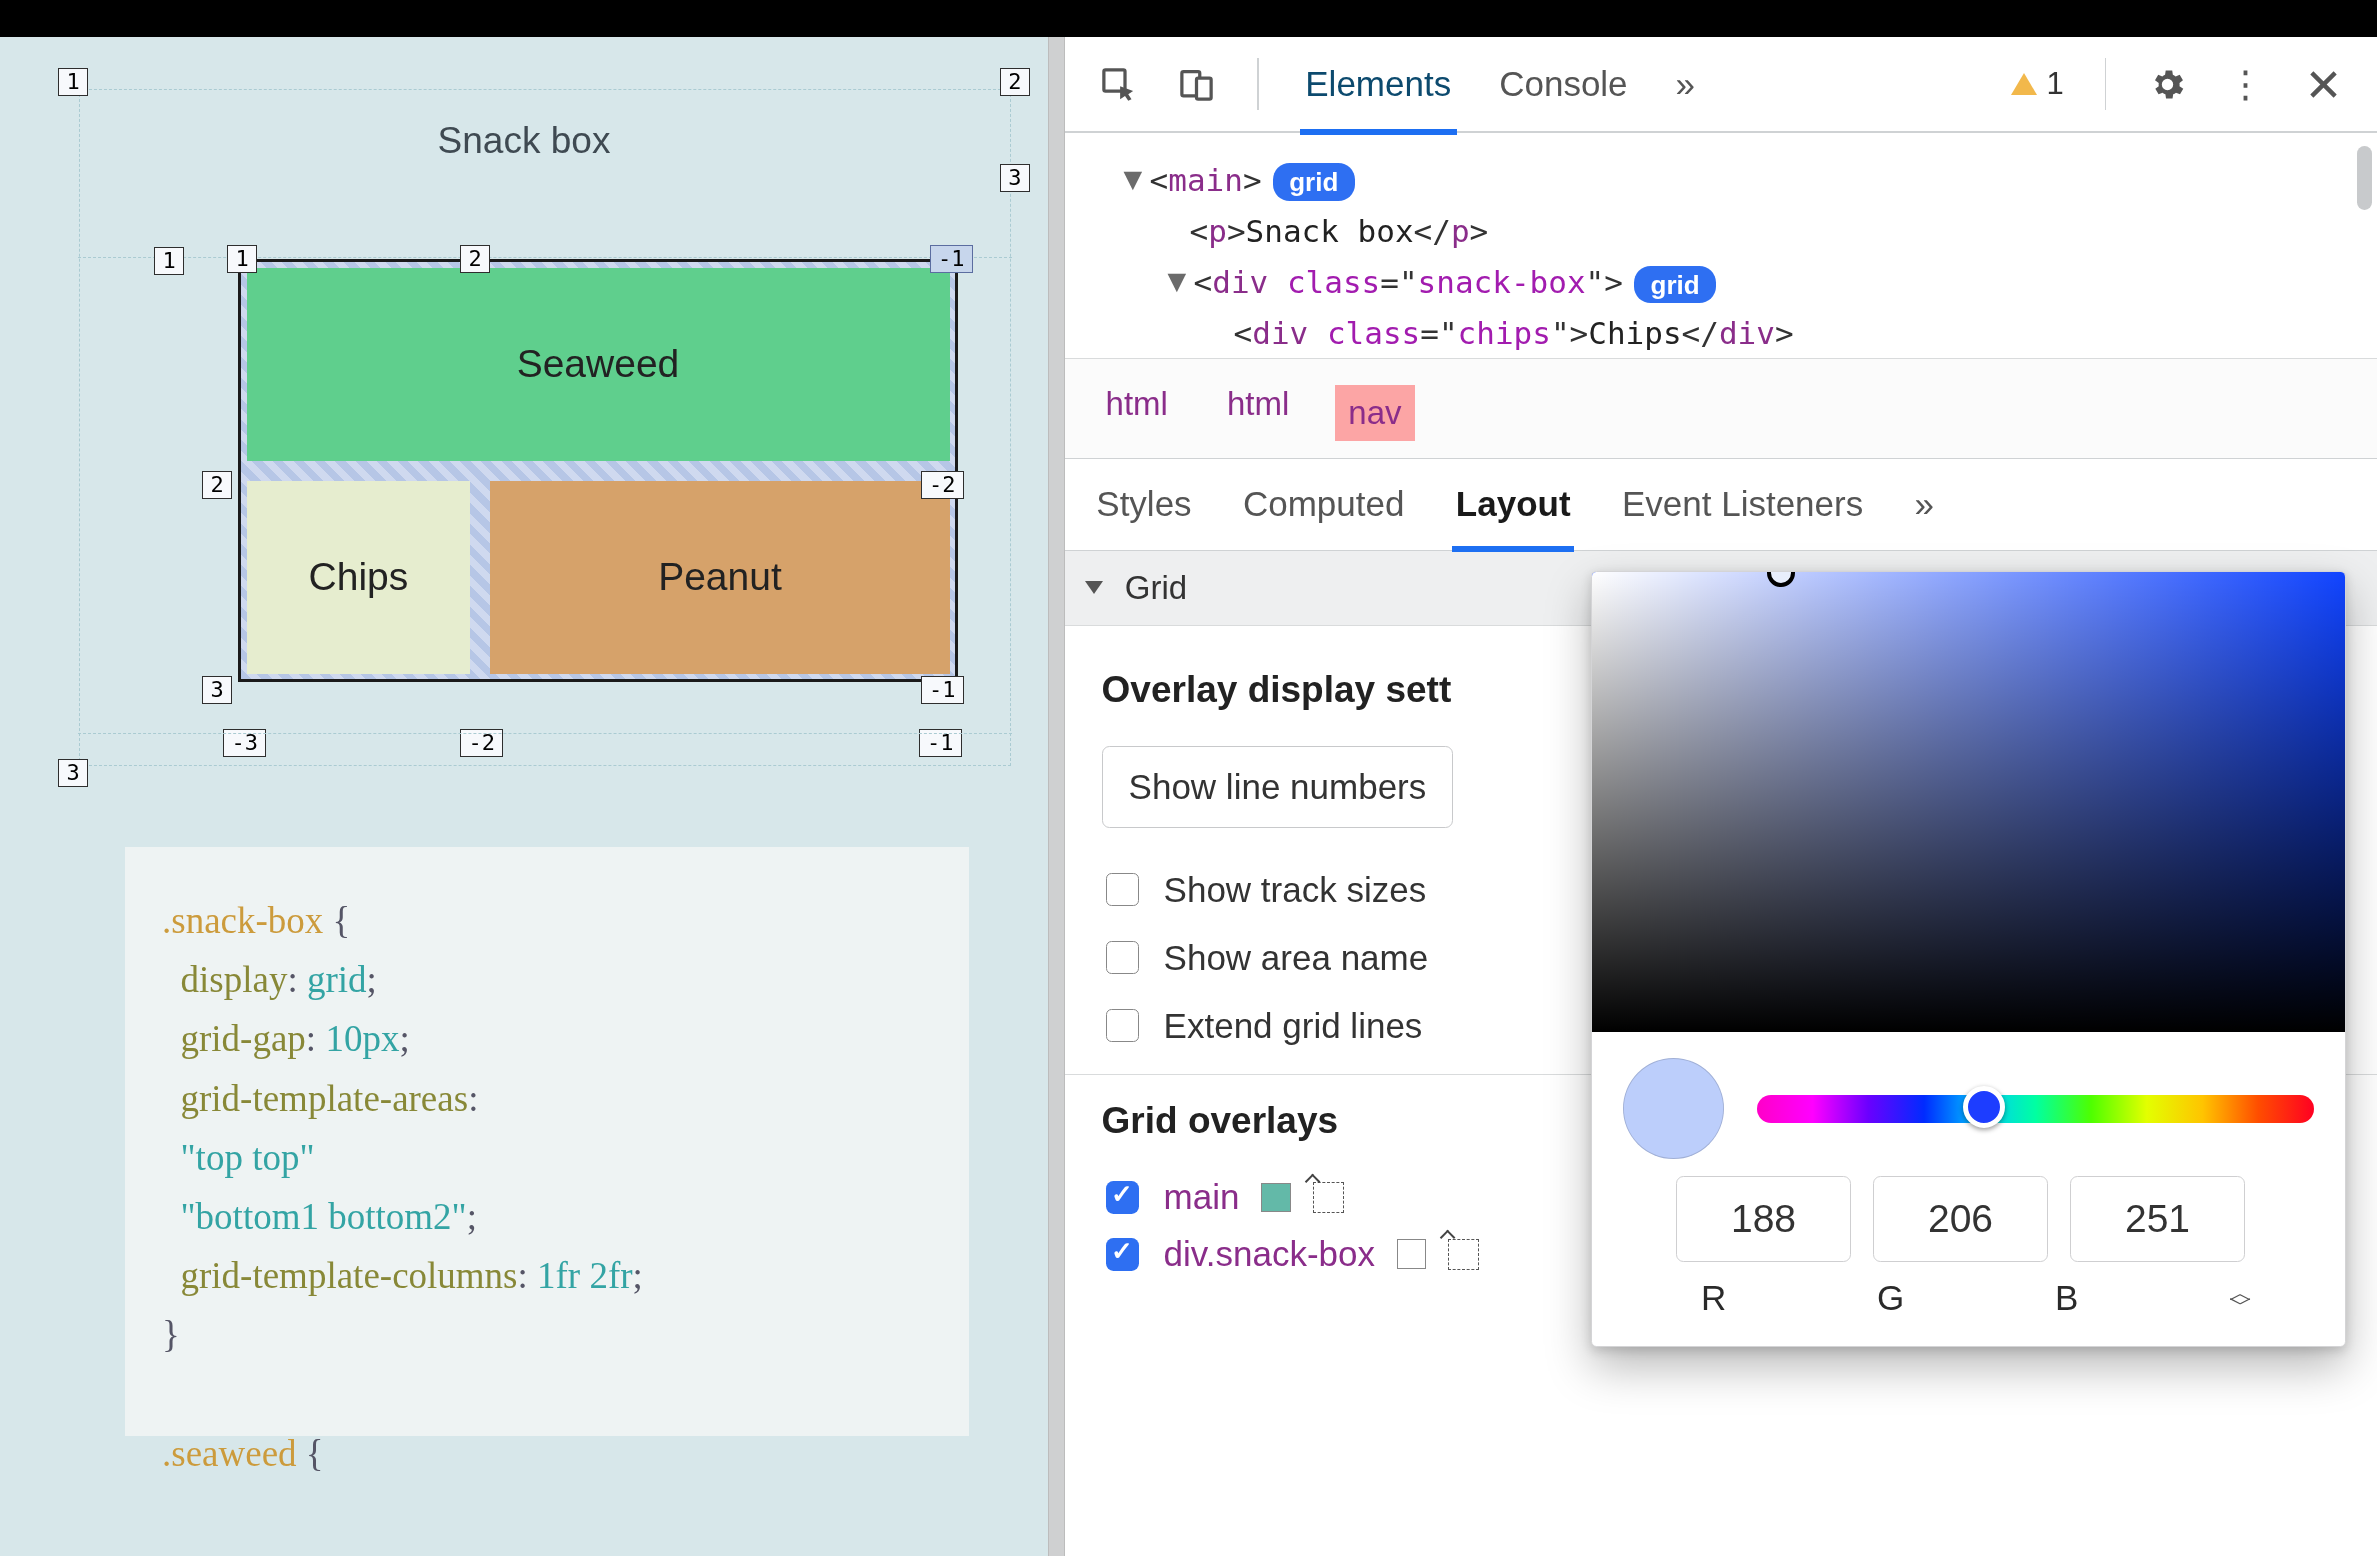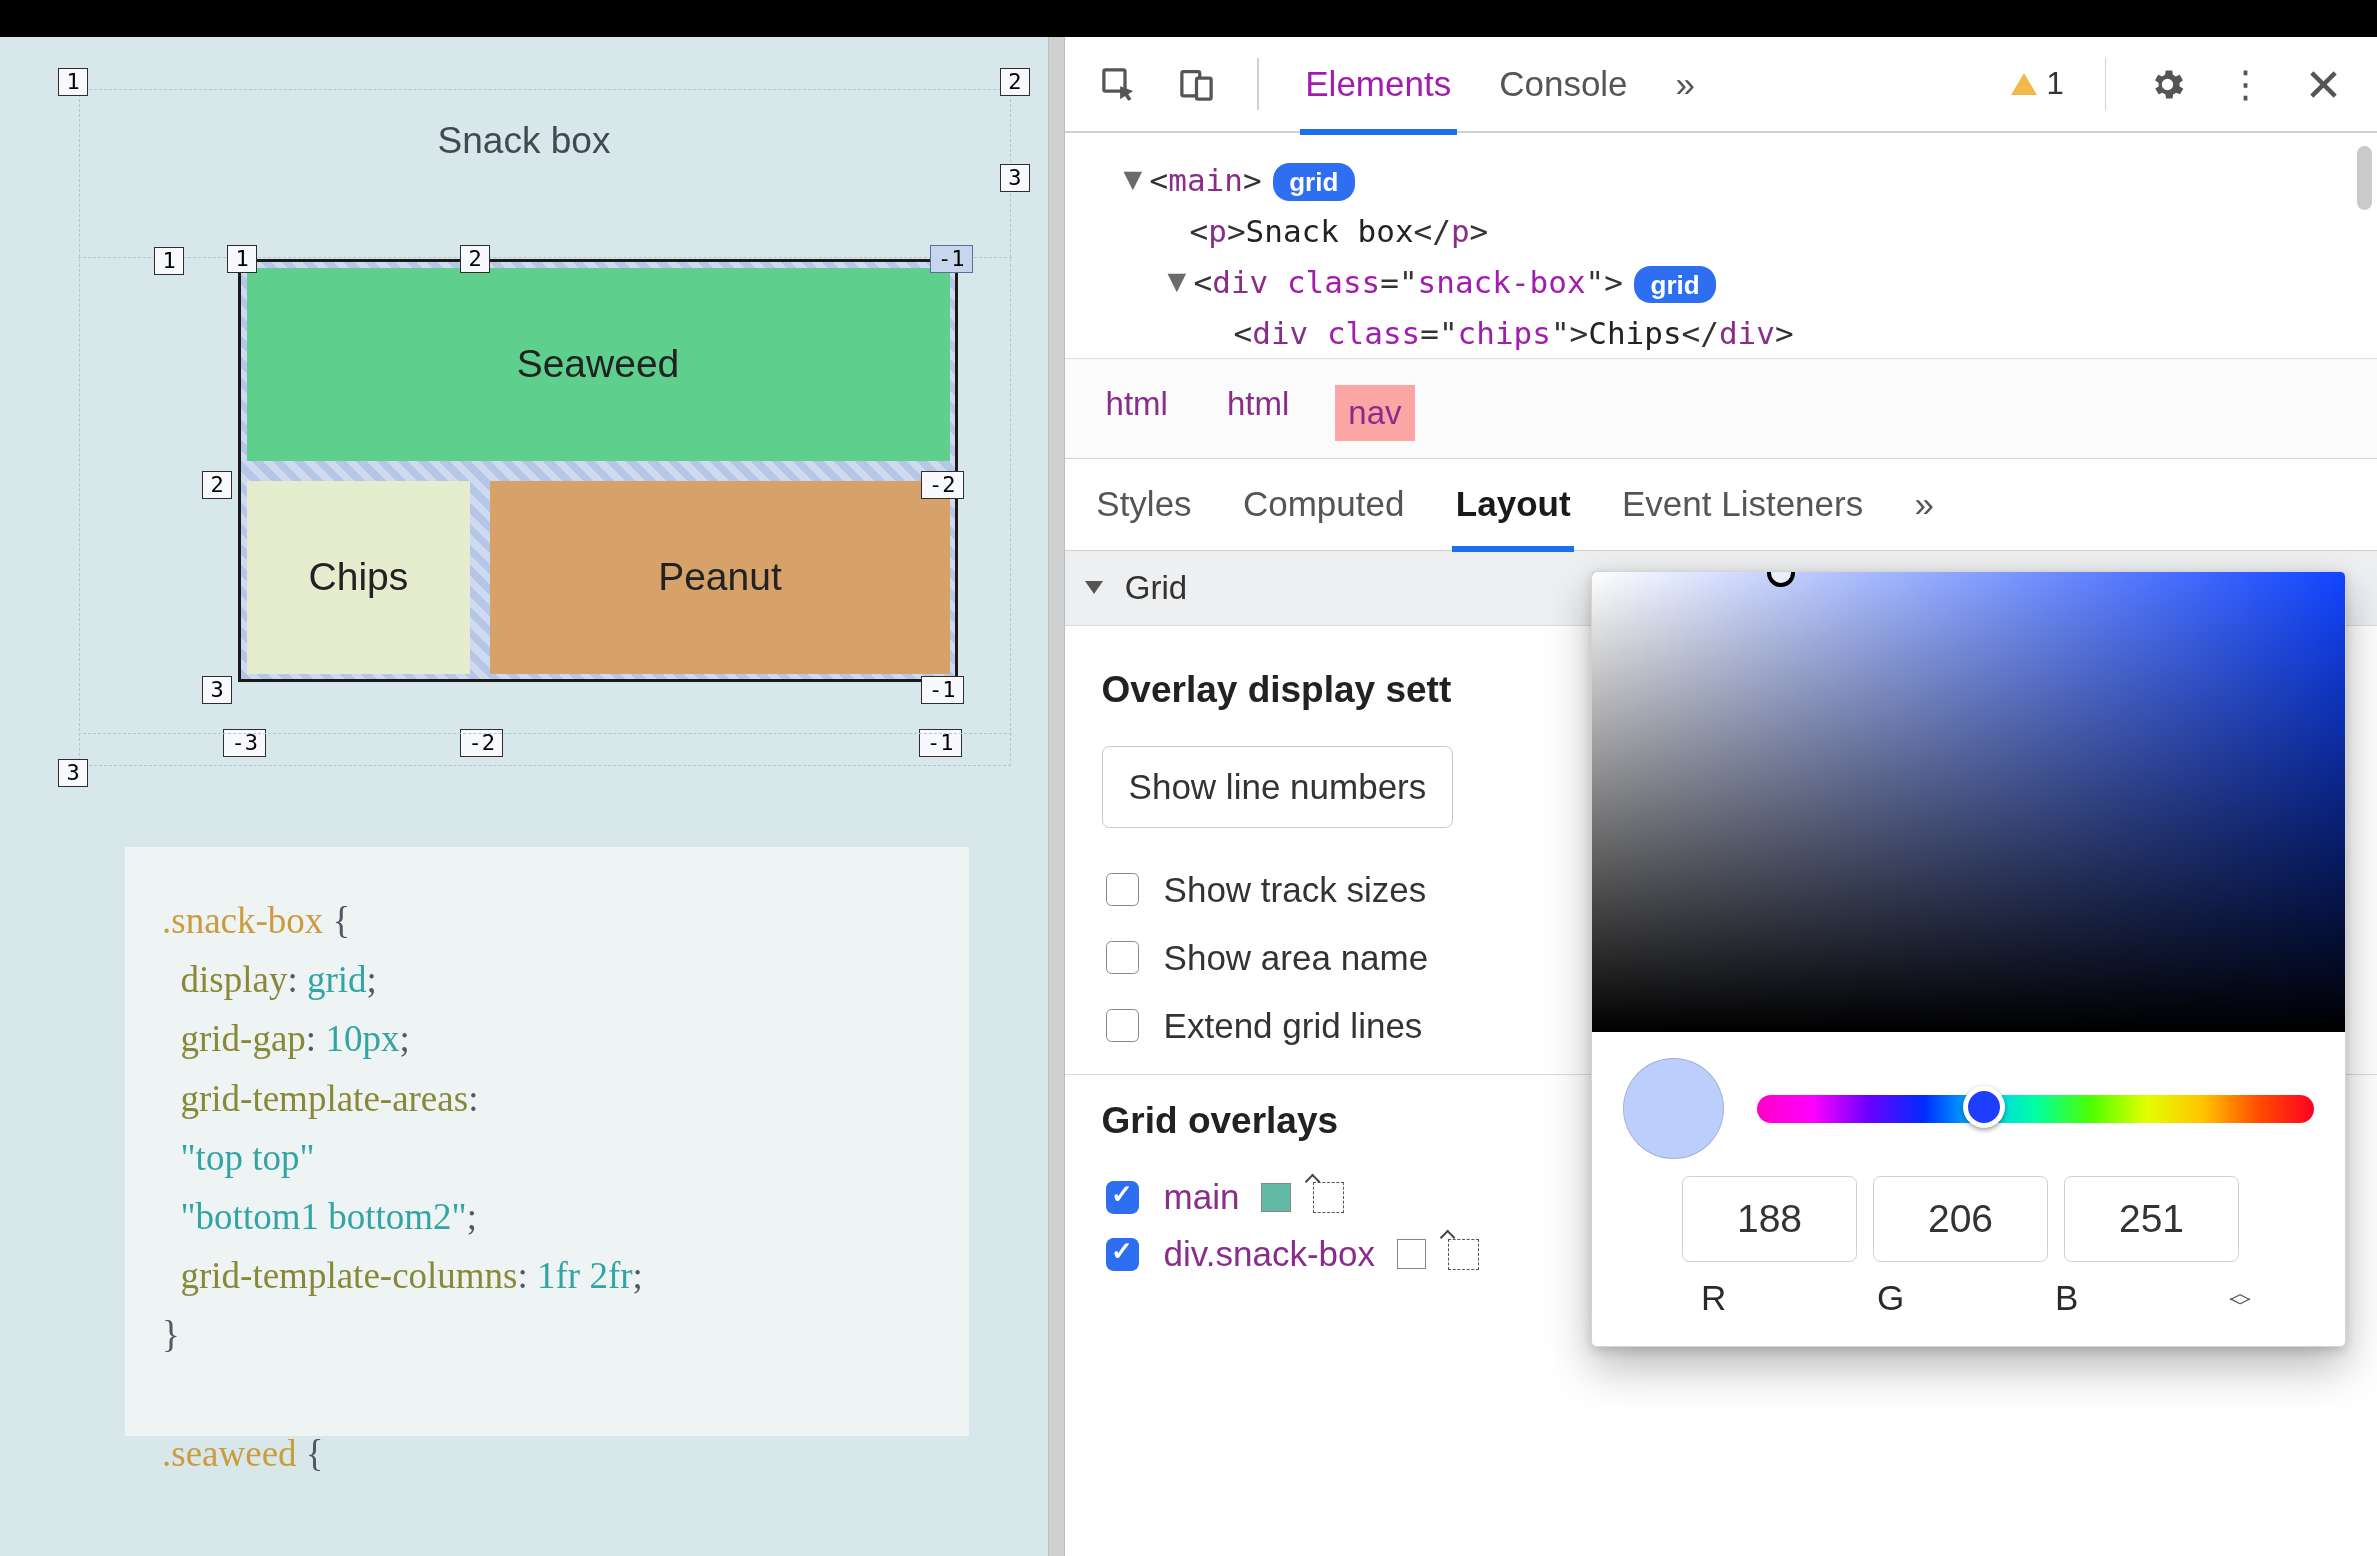--- a/index.html
+++ b/index.html
@@ -96,21 +96,21 @@
   
   .dt-top{
     display:flex; align-items:center; gap:37px;
     padding:0 33px;
     height:96px;
     border-bottom:2.8px solid #cfd2d4;
   }
   .dt-top .icon{width:41px;height:41px;display:inline-flex;align-items:center;justify-content:center;color:#555;}
   .dt-top .sep{width:1.8px;height:52px;background:#cfd2d4;margin:0 3.7px;}
   .dt-tab{font-size:35px;color:#555;padding:28px 5.5px;position:relative;}
-  .dt-tab.active{color:#a21caf;text-align:center;}
+  .dt-tab.active{color:#0c4a6e;text-align:center;}
   .dt-tab.active::after{content:"";position:absolute;left:0;right:0;bottom:-2.8px;height:5.5px;background:#1d6ff2;}
   .dt-spacer{flex:1;}
   .warn-pill{display:flex;align-items:center;gap:9.2px;font-size:31px;color:#333;}
   .warn-tri{width:0;height:0;border-left:13px solid transparent;border-right:13px solid transparent;border-bottom:22px solid #f2b84b;}
   
   .dom-tree{
     padding:22px 18.4px 11px 59px;
     font-family:Menlo,Consolas,monospace;
     font-size:31px;
     line-height:1.65;
@@ -177,21 +177,21 @@
     position:absolute; width:28px;height:28px;border:4.6px solid #000;border-radius:50%;background:#e8eefc;
     left:175px; top:-13px;
   }
   .picker-controls{padding:26px 31px 16.6px 31px;display:flex;align-items:center;gap:33px;}
   .picker-swatch{width:101px;height:101px;border-radius:50%;background:#bccefb;box-shadow:inset 0 0 0 0.9px rgba(0,0,0,.15);}
   .hue{
     flex:1;height:28px;border-radius:14px;position:relative;
     background:linear-gradient(to right,#ff00c8,#ff00ff,#6a00ff,#002bff,#00c8ff,#00ffa2,#4eff00,#e3ff00,#ffc400,#ff4d00,#ff0022);
   }
   .hue-knob{position:absolute;left:37%;top:-8.3px;width:42px;height:42px;border-radius:50%;background:#1d3dff;border:5.5px solid #fff;box-shadow:0 1.8px 5.5px rgba(0,0,0,.4);}
-  .rgb-row{display:flex;gap:16px;justify-content:center;padding:0 47px 13px 31px;}
+  .rgb-row{display:flex;gap:22px;justify-content:center;padding:0 47px 13px 31px;}
   .rgb-box{border:1.8px solid #cfcfd1;border-radius:7.4px;width:175px;text-align:center;padding:20px 0;font-size:39px;}
   .rgb-labels{display:flex;justify-content:space-between;padding:3.7px 92px 28px 109px;font-size:35px;color:#2a2a2a;align-items:center;}
   .updown{font-size:24px;color:#555;line-height:11px;}
   svg{display:block;}
 </style>
 </head>
 <body>
 
 <div class="window">
 

